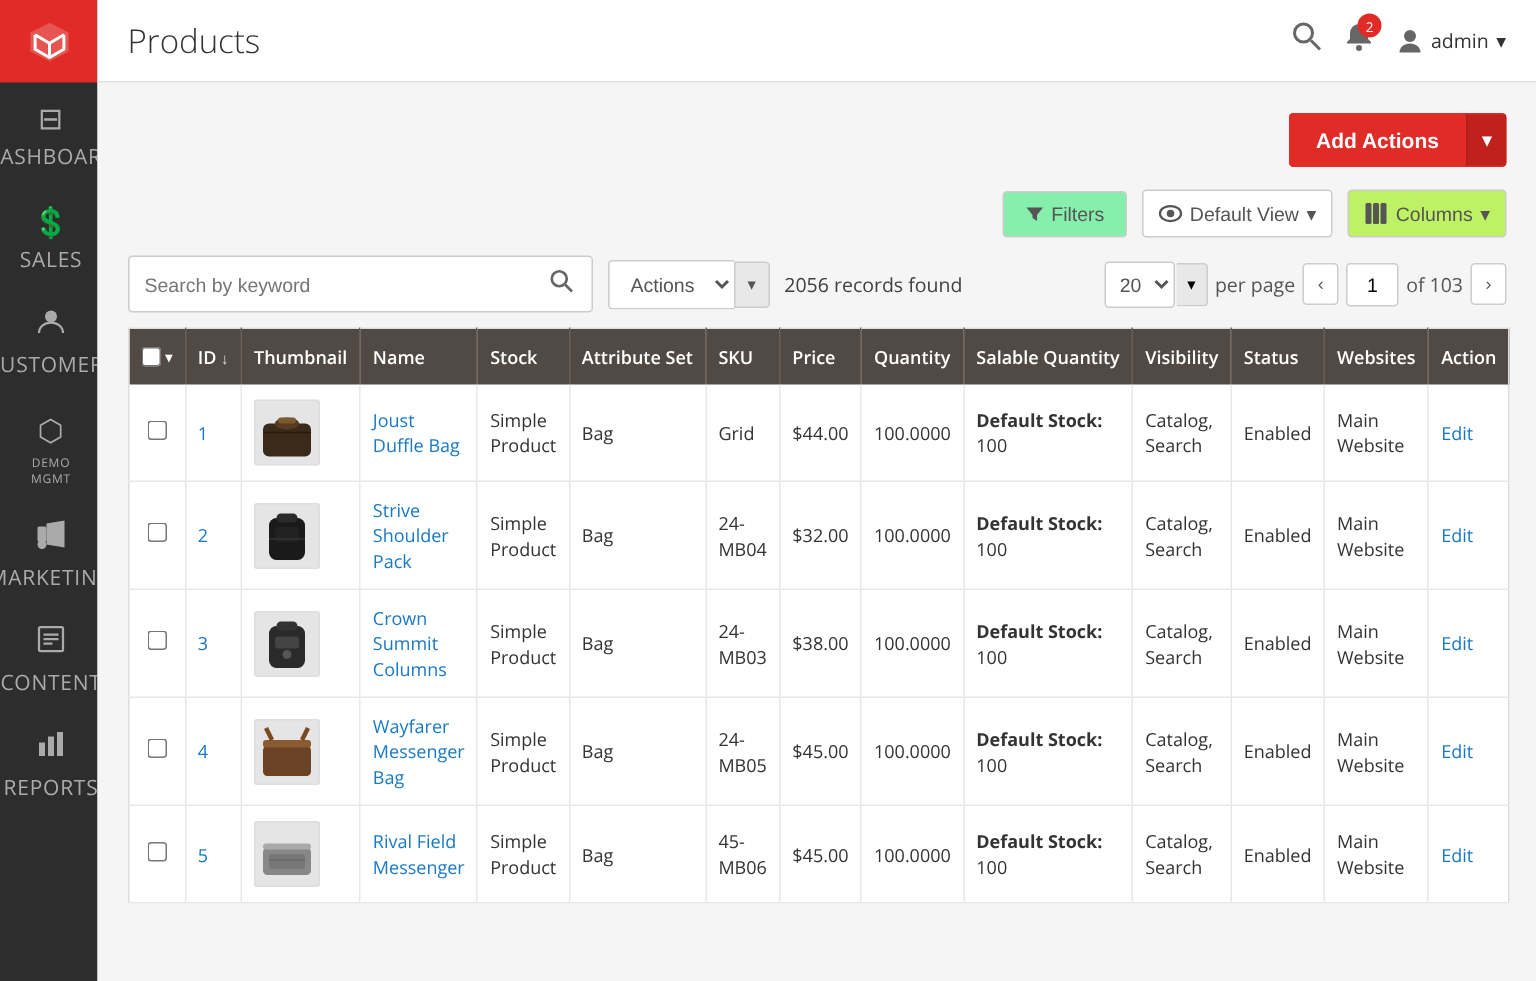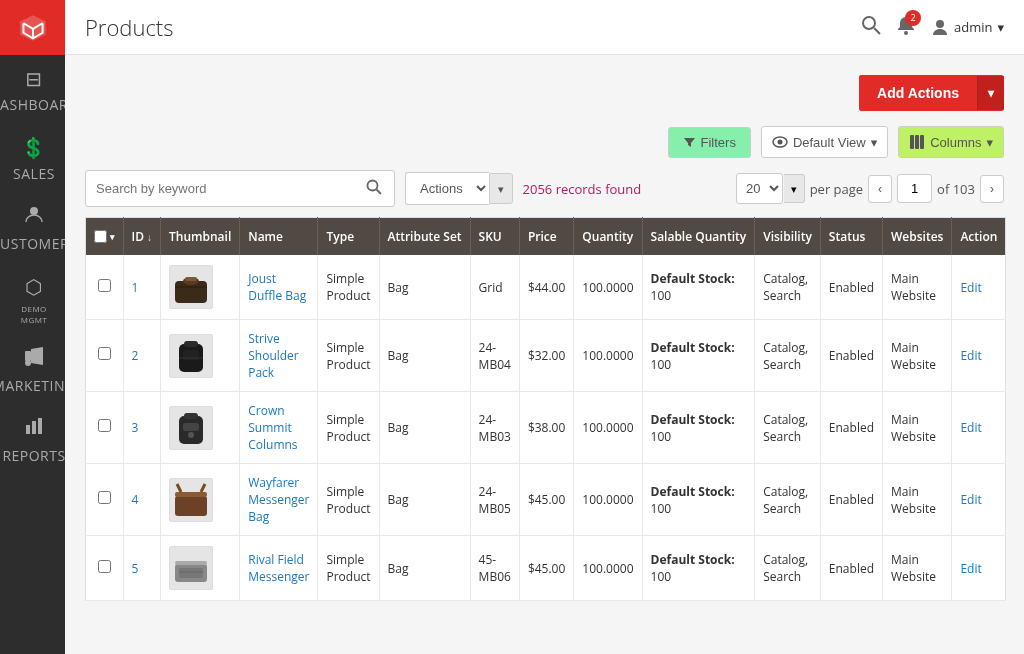--- a/index.html
+++ b/index.html
@@ -214,21 +214,21 @@
     }
     .actions-arrow {
       padding: 7px 8px;
       background: #e8e8e8;
       border: 1px solid #ccc;
       border-radius: 0 3px 3px 0;
       cursor: pointer;
       font-size: 11px;
       color: #555;
     }
-    .records-count { color: #be185d; font-size: 13px; white-space: nowrap; }
+    .records-count { color: #404040; font-size: 13px; white-space: nowrap; }
     .pagination-controls { display: flex; align-items: center; gap: 5px; margin-left: auto; }
     .per-page-select {
       padding: 6px 5px;
       border: 1px solid #ccc;
       border-radius: 3px;
       background: #fff;
       font-size: 13px;
       color: #555;
       outline: none;
     }
@@ -366,20 +366,31 @@
   </div>
   <div class="sidebar-item">
     <span class="icon">
       <svg width="22" height="22" viewBox="0 0 22 22" fill="none">
         <rect x="2" y="6" width="6" height="10" rx="1" fill="#aaa"></rect>
         <polygon points="8,4 20,2 20,20 8,18" fill="#aaa"></polygon>
         <circle cx="5" cy="18" r="3" fill="#aaa"></circle>
       </svg>
     </span>
     <label>MARKETING</label>
+  </div>
+  <div class="sidebar-item">
+    <span class="icon">
+      <svg width="22" height="22" viewBox="0 0 22 22" fill="none">
+        <rect x="3" y="3" width="16" height="16" rx="1" stroke="#aaa" stroke-width="1.5" fill="none"></rect>
+        <line x1="6" y1="8" x2="16" y2="8" stroke="#aaa" stroke-width="1.5"></line>
+        <line x1="6" y1="11" x2="16" y2="11" stroke="#aaa" stroke-width="1.5"></line>
+        <line x1="6" y1="14" x2="12" y2="14" stroke="#aaa" stroke-width="1.5"></line>
+      </svg>
+    </span>
+    <label>CONTENT</label>
   </div>
   <div class="sidebar-item">
     <span class="icon">
       <svg width="22" height="22" viewBox="0 0 22 22" fill="none">
         <rect x="3" y="10" width="4" height="9" fill="#aaa"></rect>
         <rect x="9" y="6" width="4" height="13" fill="#aaa"></rect>
         <rect x="15" y="3" width="4" height="16" fill="#aaa"></rect>
       </svg>
     </span>
     <label>REPORTS</label>
@@ -497,21 +508,21 @@
               <span class="sort-icon">↓</span>
             </div>
           </th>
           <th class="thumb-col">
             <span>Thumbnail</span>
           </th>
           <th class="name-col">
             <span>Name</span>
           </th>
           <th class="type-col">
-            <span>Type</span>
+            <span>Stock</span>
           </th>
           <th class="attr-col">
             <span>Attribute Set</span>
           </th>
           <th class="sku-col">
             <span>SKU</span>
           </th>
           <th class="price-col">
             <span>Price</span>
           </th>

